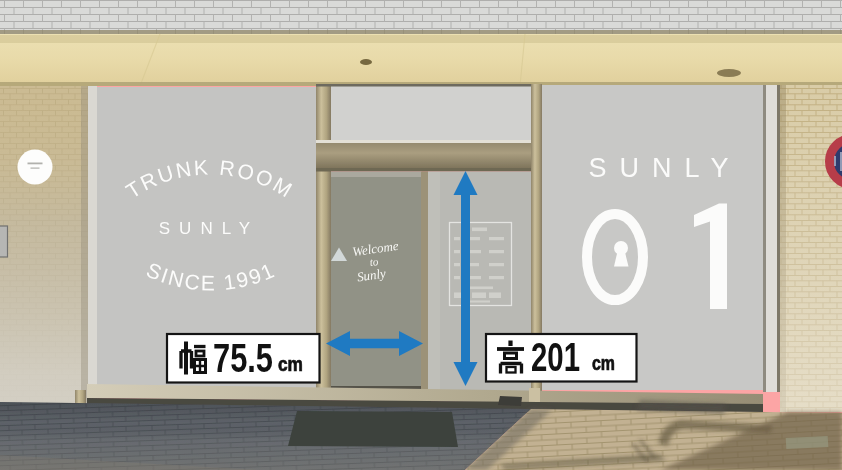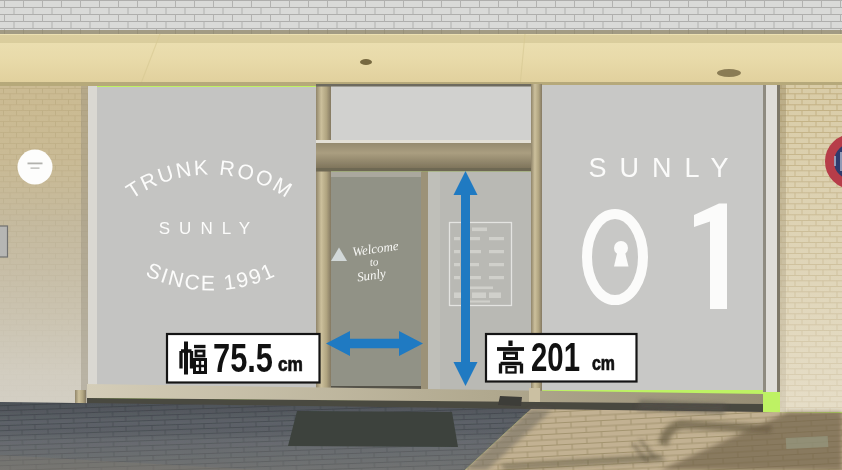--- a/index.html
+++ b/index.html
@@ -1,16 +1,16 @@
 <!DOCTYPE html>
 <html><head>
 <meta charset="utf-8">
 <style>
   html,body{margin:0;padding:0;}
-  #stage{position:relative;width:842px;height:470px;overflow:hidden;background:#bef264;
+  #stage{position:relative;width:842px;height:470px;overflow:hidden;background:#fca5a5;
          font-family:"Liberation Sans", sans-serif;}
   #stage svg{position:absolute;left:0;top:0;}
 </style>
 </head>
 <body>
 <div id="stage">
 <svg width="842" height="470" viewBox="0 0 842 470">
 <defs>
   <pattern id="brickWhite" width="19" height="14" patternUnits="userSpaceOnUse">
     <rect width="19" height="14" fill="#d9dad8"></rect>

